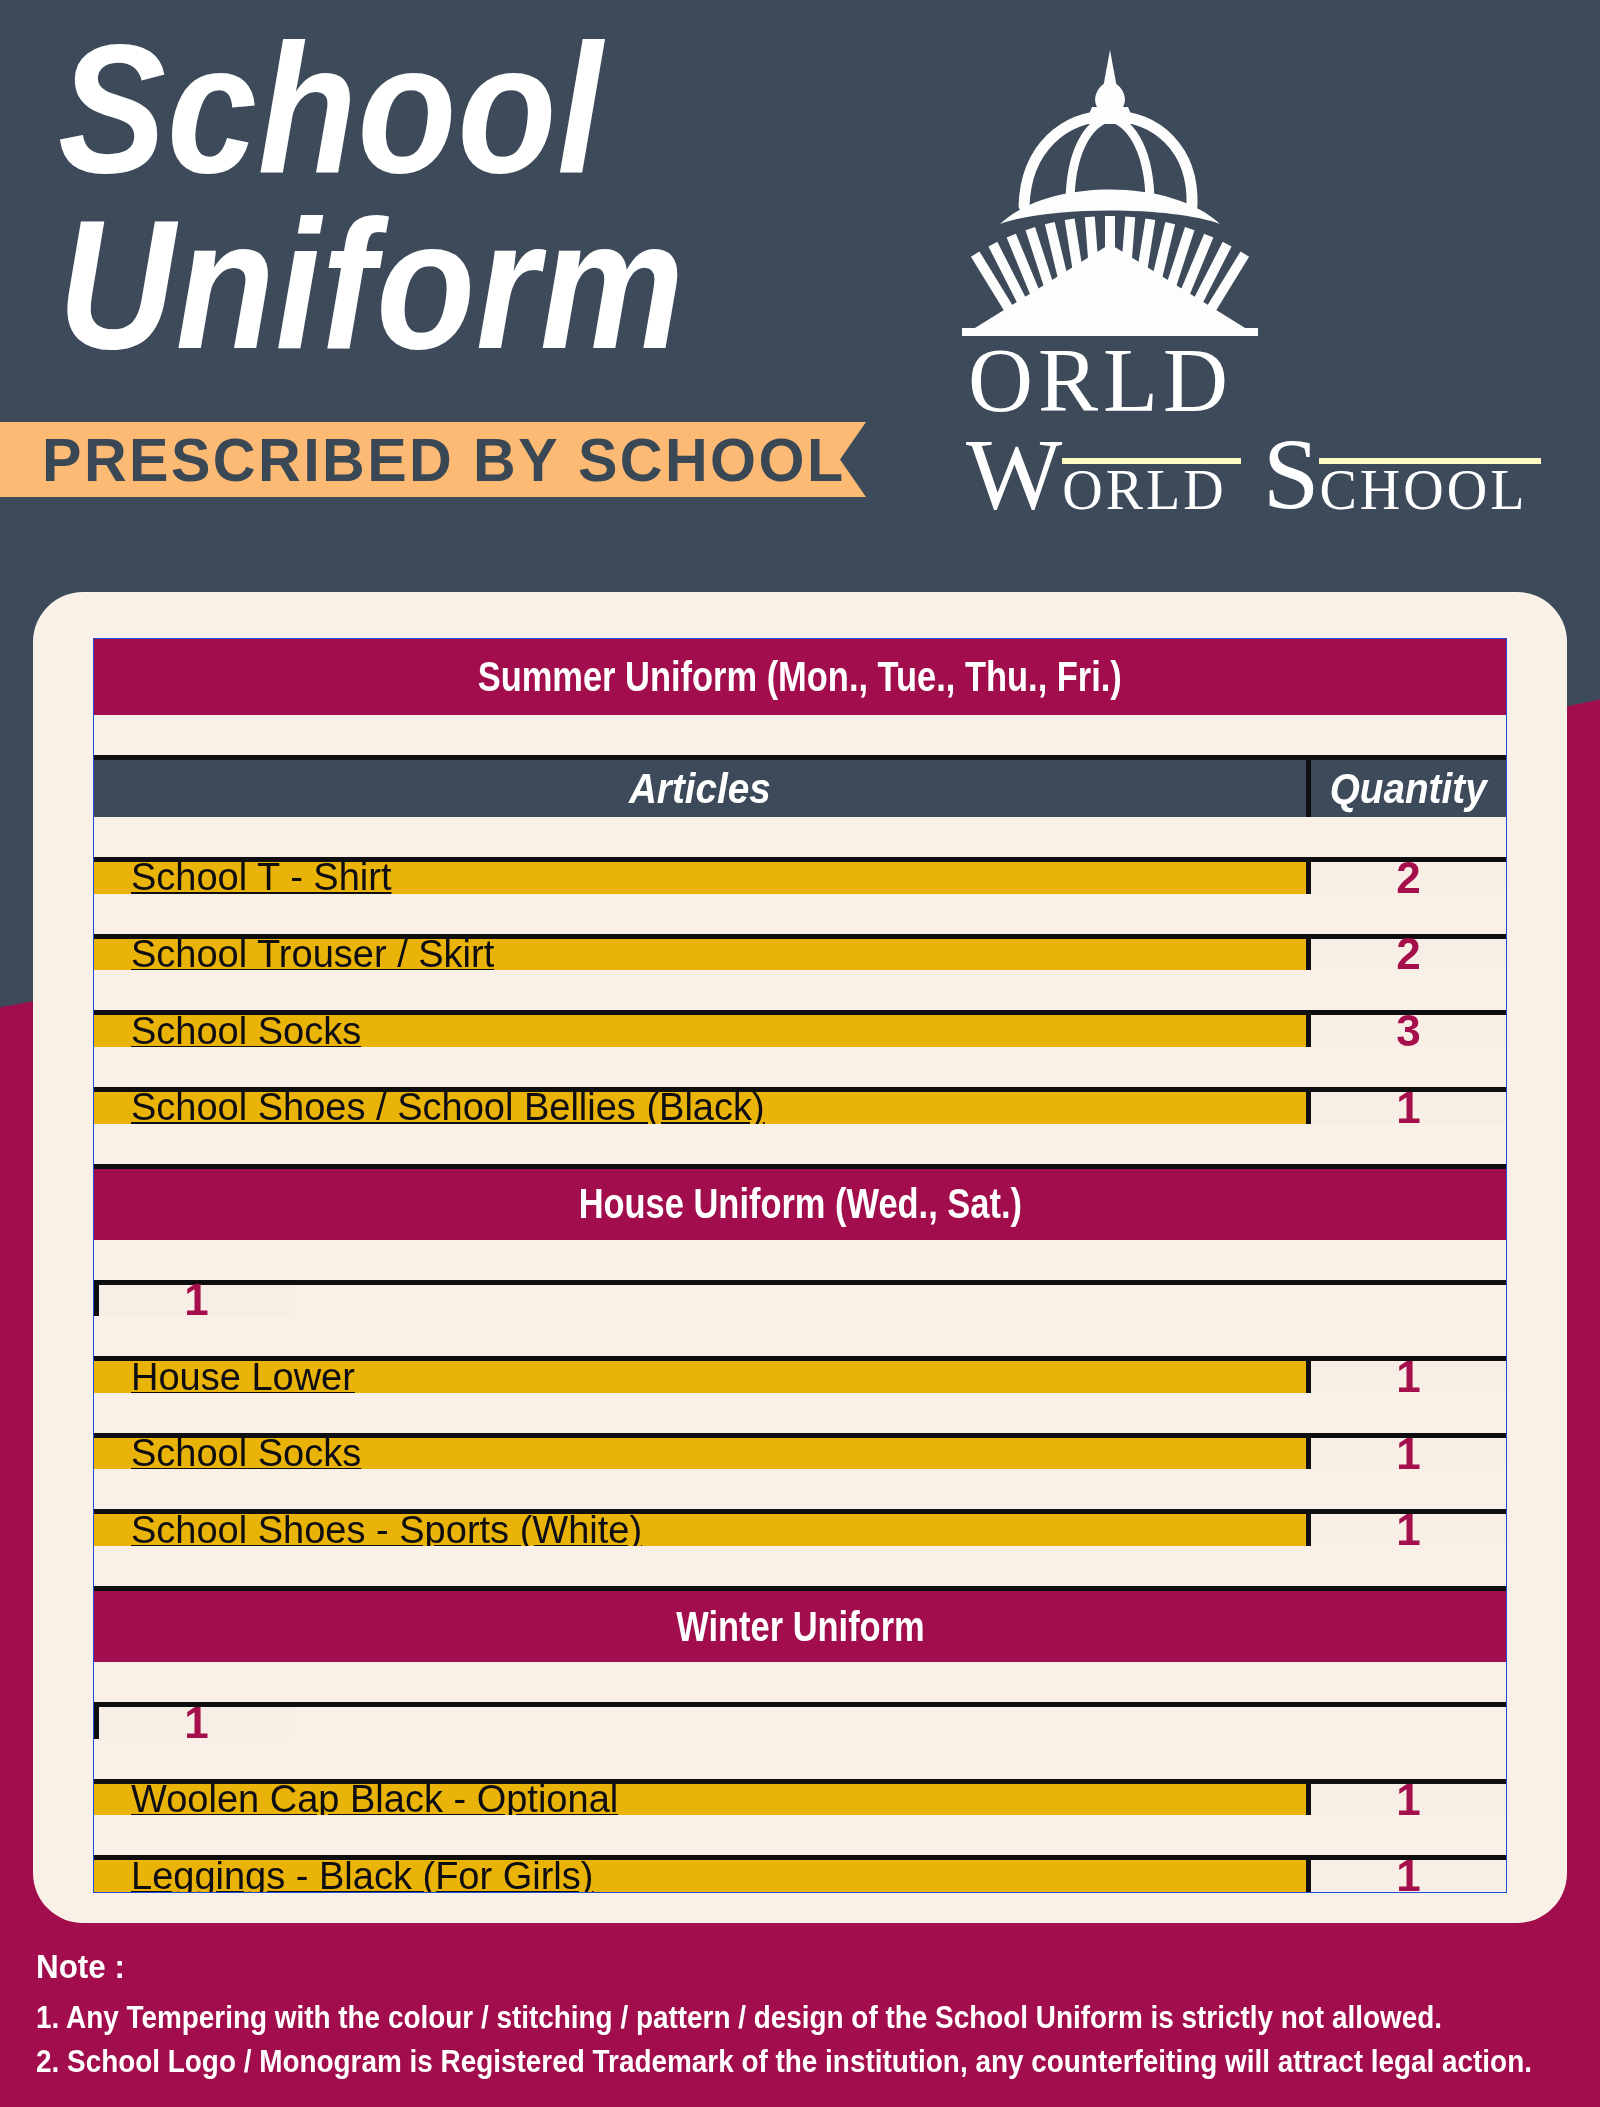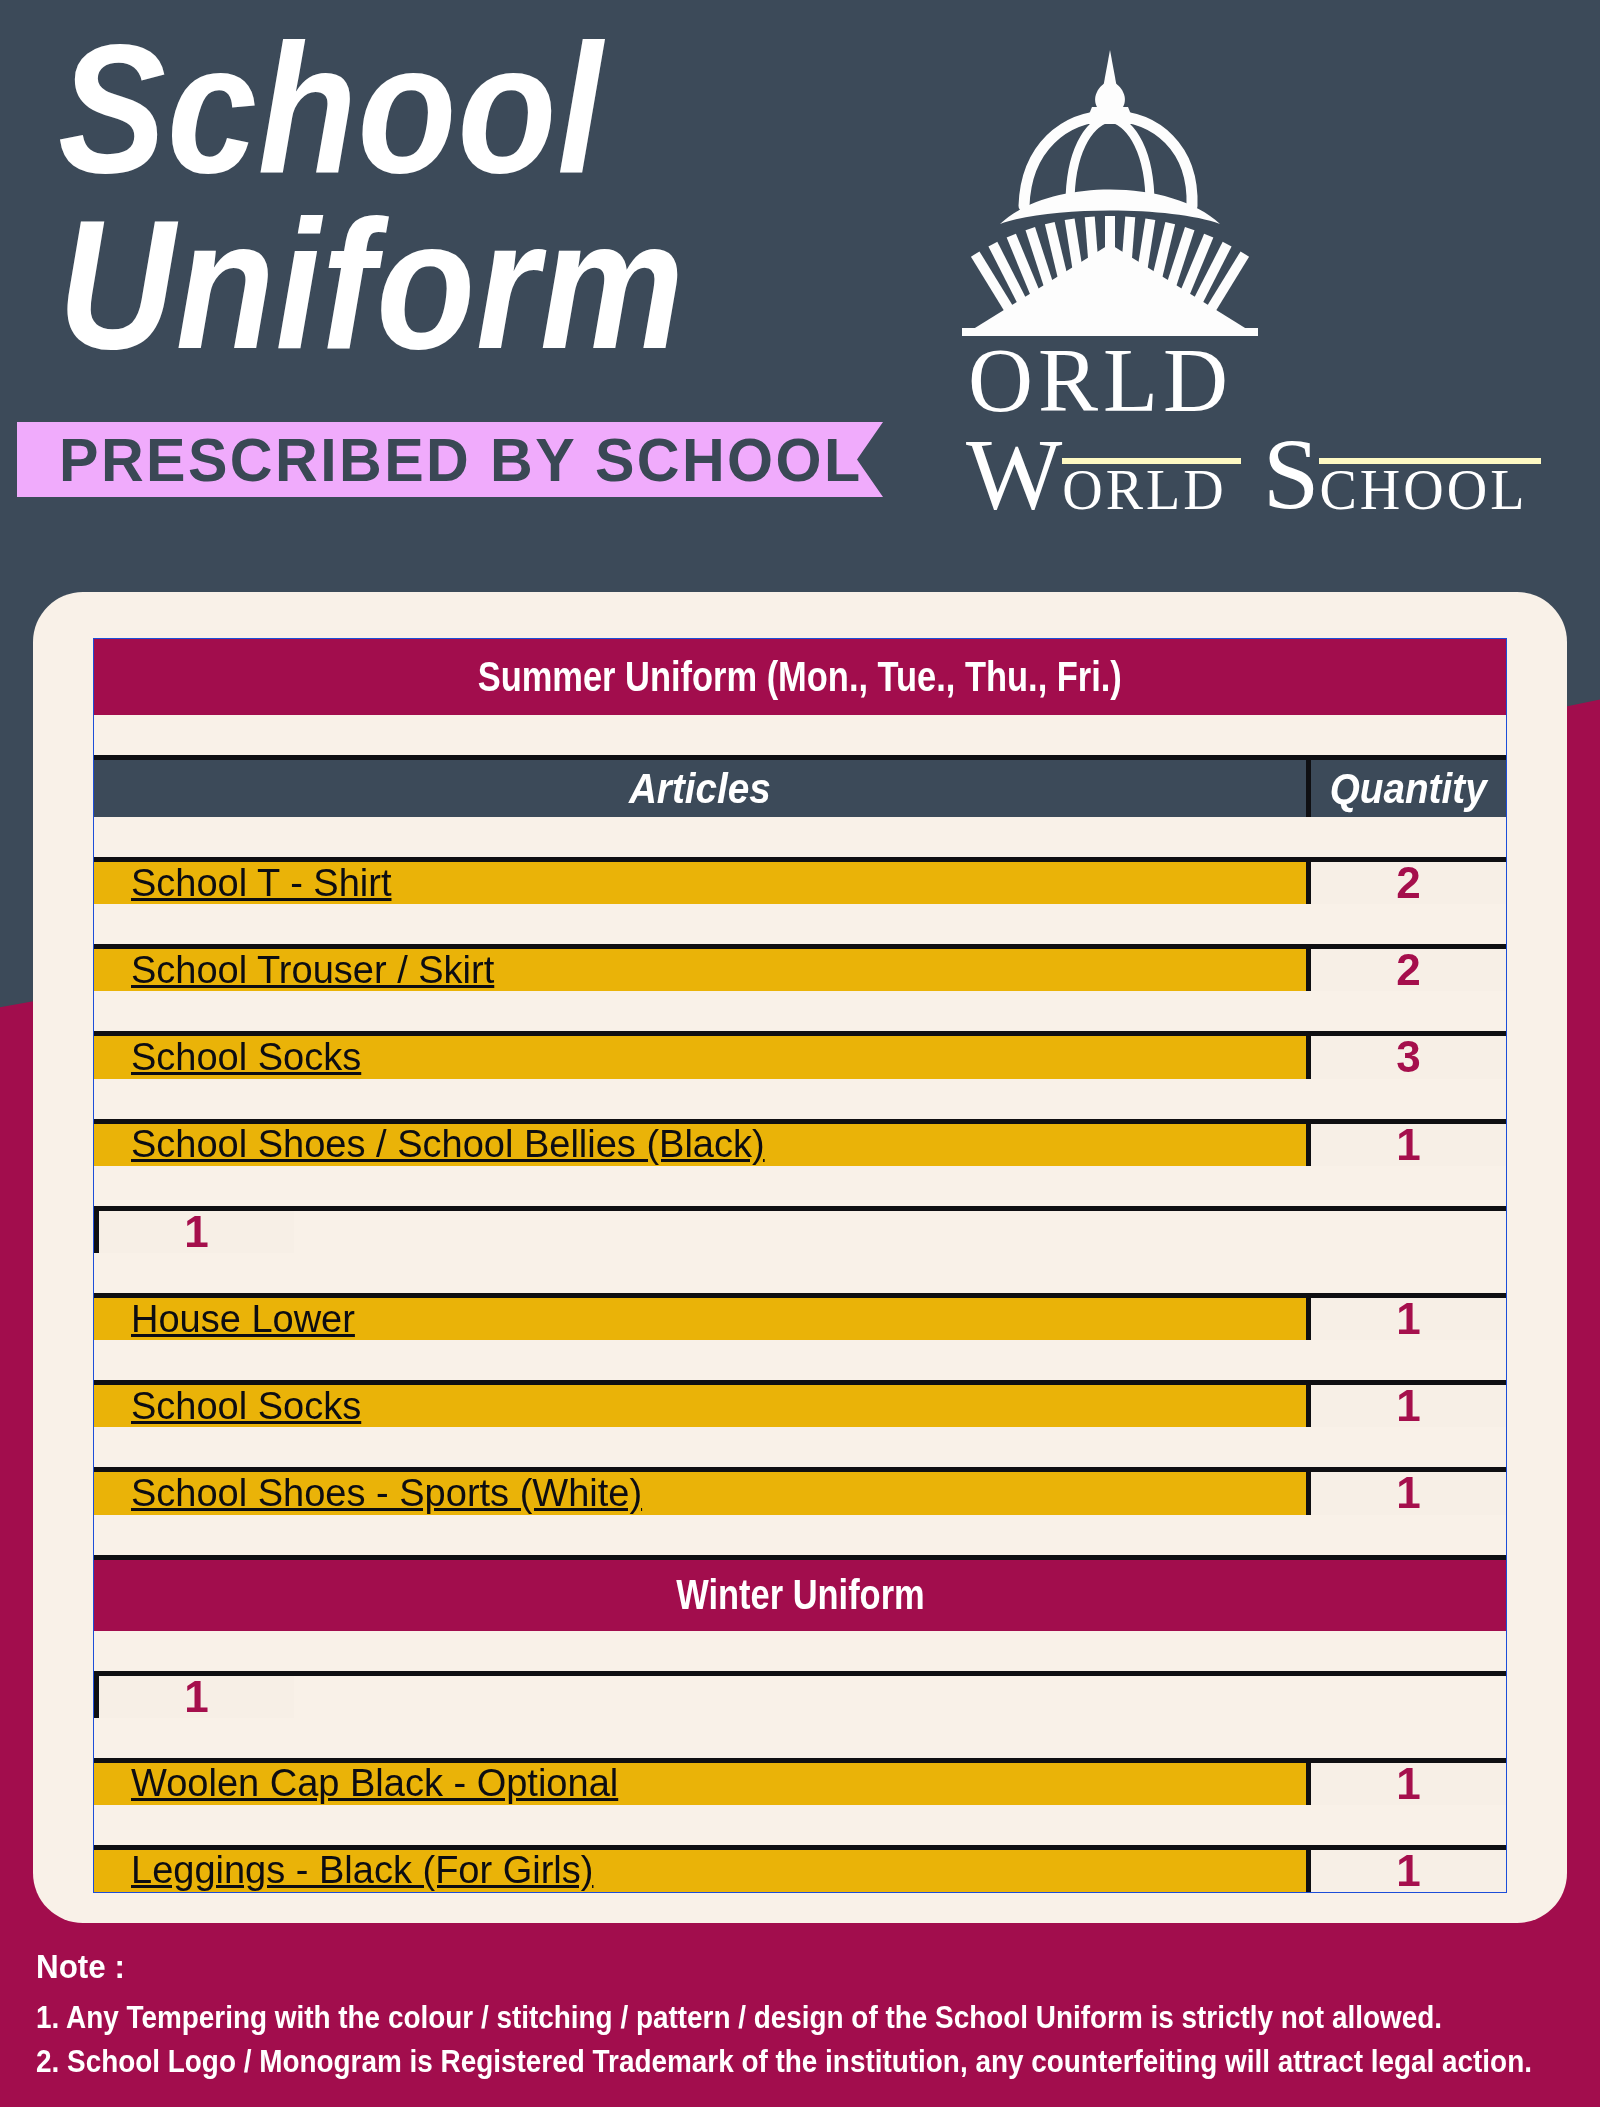--- a/index.html
+++ b/index.html
@@ -27,25 +27,25 @@
     font-weight: bold;
     font-style: italic;
     font-size: 184px;
     line-height: 176px;
     letter-spacing: 1px;
   }
   .title-line { transform: scaleX(0.88); transform-origin: left; white-space: nowrap; }
   
   .ribbon {
     position: absolute;
-    left: 17px;
+    left: 0;
     top: 422px;
     width: 866px;
     height: 75px;
-    background: #f0abfc;
+    background: #fdba74;
     clip-path: polygon(0 0, 100% 0, calc(100% - 26px) 50%, 100% 100%, 0 100%);
     display: flex;
     align-items: center;
     padding-left: 42px;
     box-sizing: border-box;
   }
   .ribbon-text {
     color: #3A4855;
     font-weight: bold;
     font-size: 61px;
@@ -281,20 +281,23 @@
       </div>
       <div class="drow">
         <div class="art">School Socks</div>
         <div class="qty">3</div>
       </div>
       <div class="drow">
         <div class="art">School Shoes / School Bellies (Black)</div>
         <div class="qty">1</div>
       </div>
 
+      <div class="band">
+        <span class="band-text">House Uniform (Wed., Sat.)</span>
+      </div>
 
       <div class="drow">
         <div class="qty">1</div>
       </div>
       <div class="drow">
         <div class="art">House Lower</div>
         <div class="qty">1</div>
       </div>
       <div class="drow">
         <div class="art">School Socks</div>

